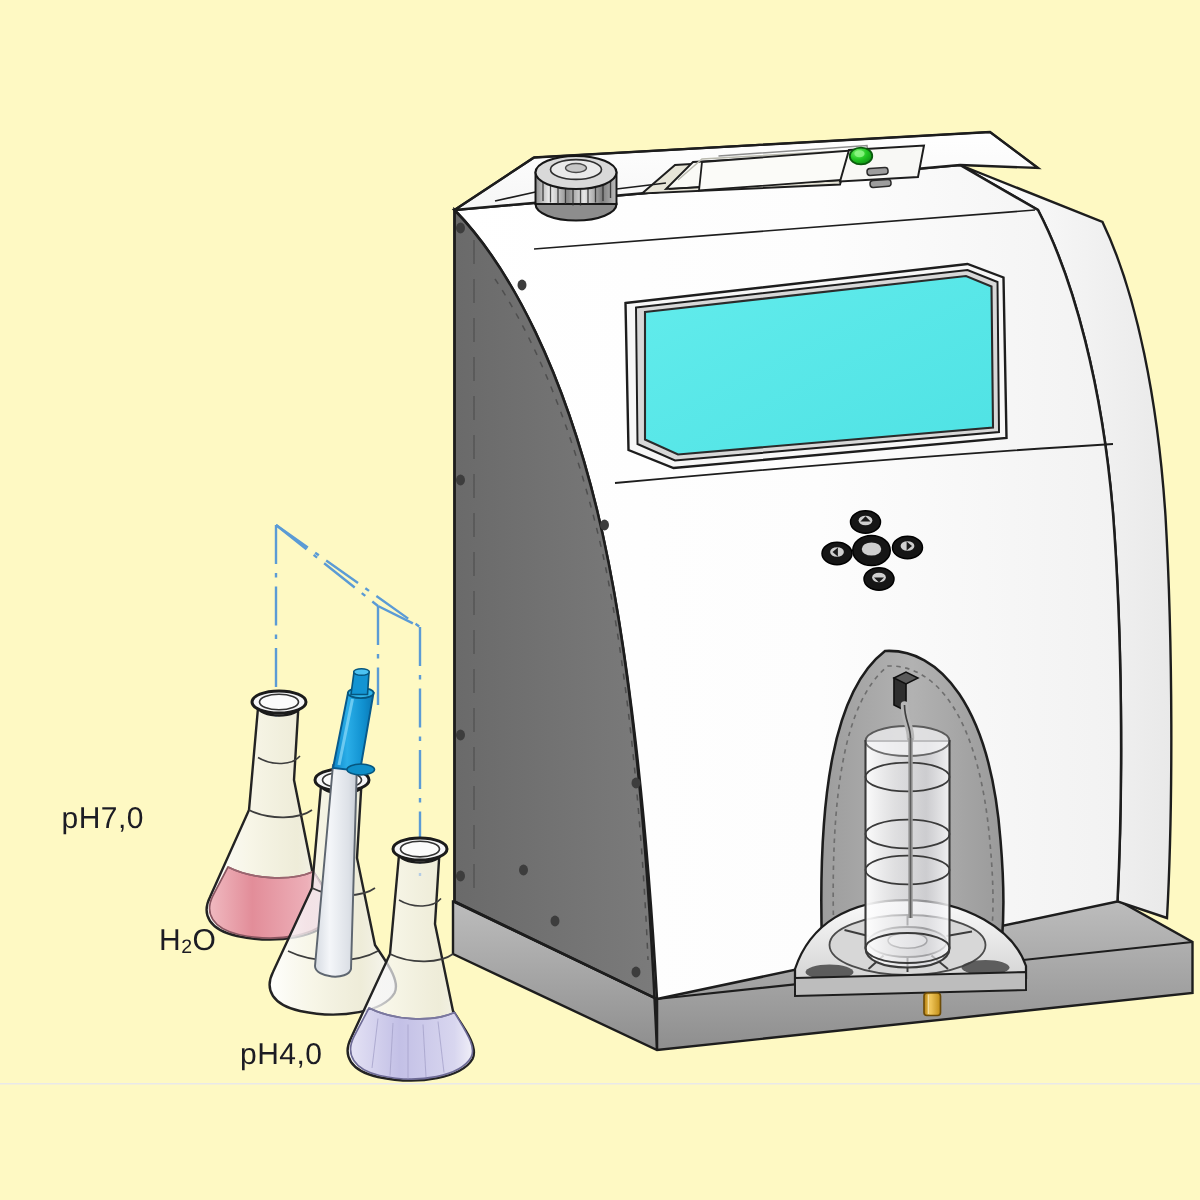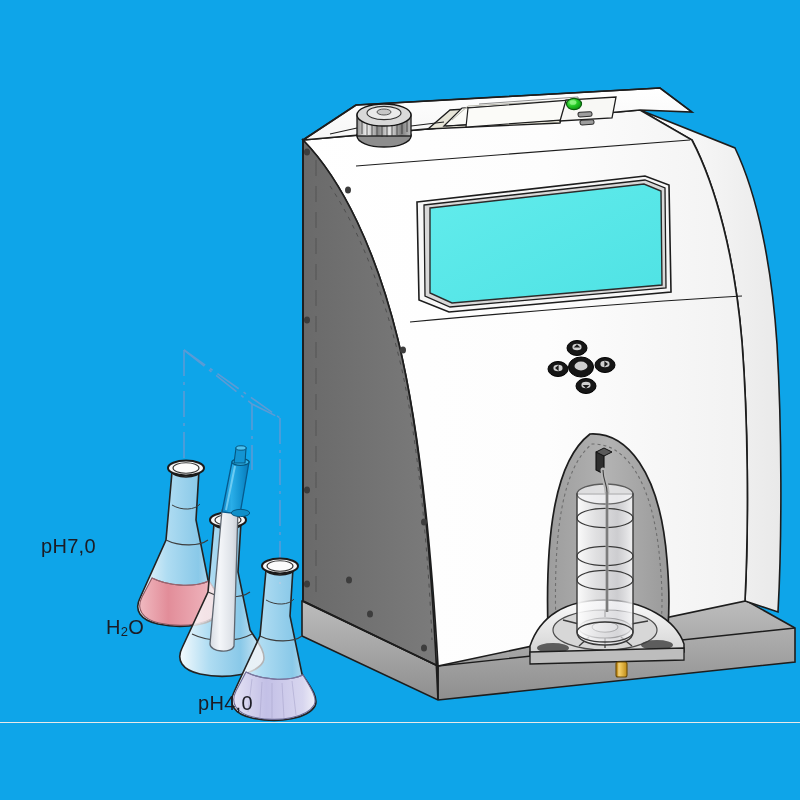--- a/index.html
+++ b/index.html
@@ -1,31 +1,31 @@
 <!DOCTYPE html>
 <html><head>
 <meta charset="utf-8">
 <style>
   html,body{margin:0;padding:0;background:#ffffff;}
   body{width:800px;height:800px;position:relative;overflow:hidden;
        font-family:"Liberation Sans","DejaVu Sans",sans-serif;}
 
-  #stage{position:absolute;left:0;top:0;width:800px;height:800px;background:#0ea5e9;}
+  #stage{position:absolute;left:0;top:0;width:800px;height:800px;background:#fef9c3;}
 
   
   .footer-rule{position:absolute;left:0;top:722px;width:800px;height:1px;
                background:#e9e9e9;}
 
   
   .lbl{position:absolute;color:#1c1c24;font-size:20px;letter-spacing:.3px;
        white-space:nowrap;}
   .lbl sub{font-size:13px;vertical-align:-2px;}
   #lbl-ph7{left:41px;top:535px;}
   #lbl-h2o{left:106px;top:616px;text-align:center;}
-  #lbl-ph4{left:160px;top:692px;margin-left:38px;}
+  #lbl-ph4{left:160px;top:692px;}
 
   svg{position:absolute;left:0;top:0;}
   .vec{display:block;}
 </style>
 </head>
 <body>
 
 <div id="stage">
 
   <svg class="vec" width="800" height="800" viewBox="0 0 800 800">

